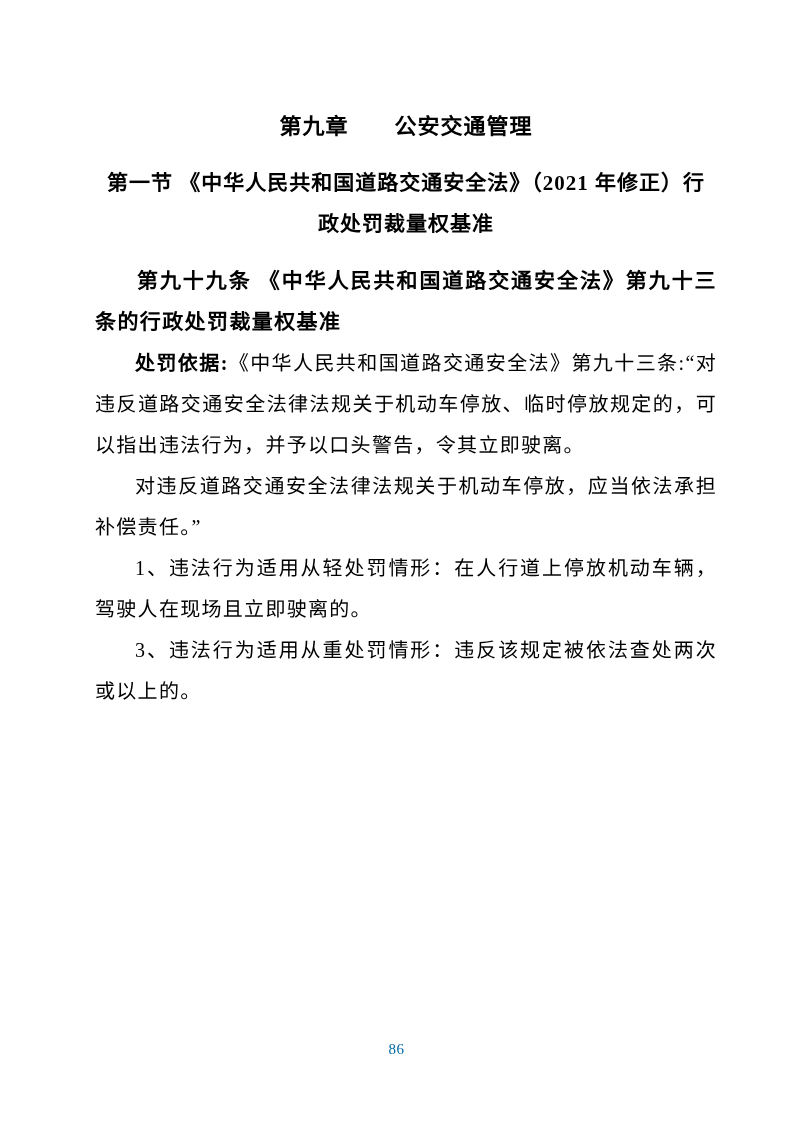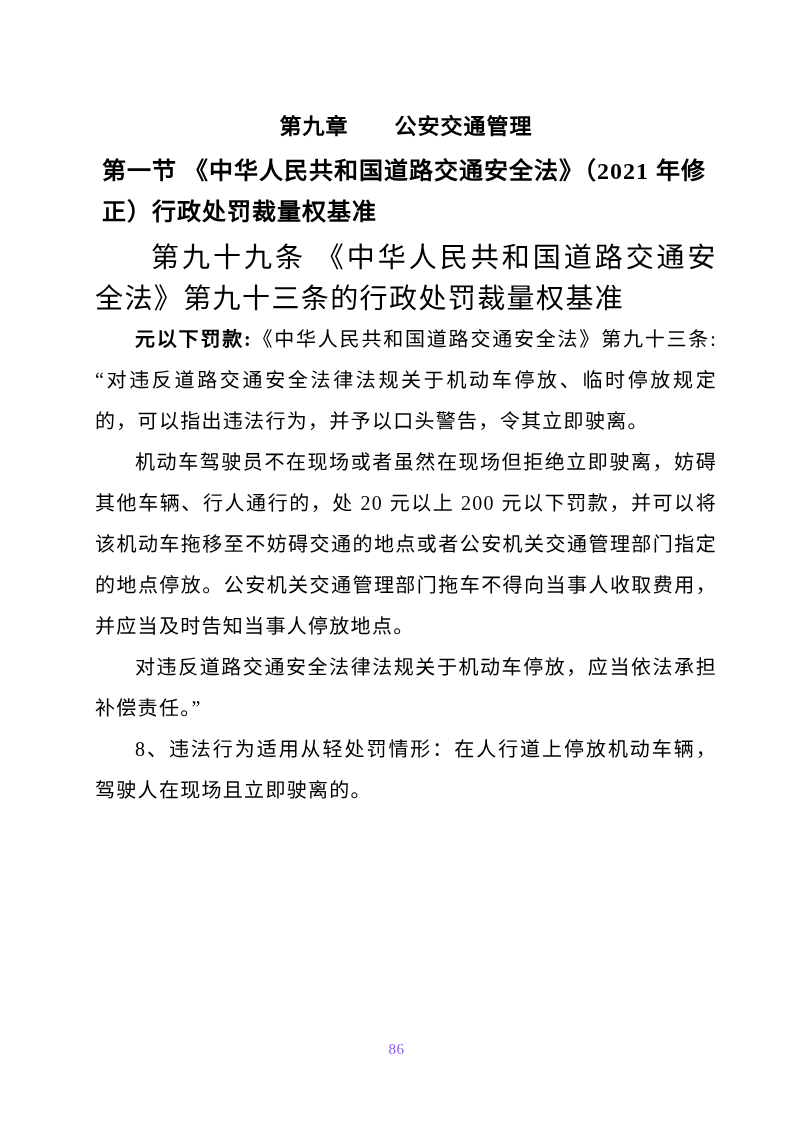--- a/index.html
+++ b/index.html
@@ -27,31 +27,31 @@
     padding: 0;
   }
   .chapter-title {
     font-size: 22px;
     font-weight: bold;
     text-align: center;
     letter-spacing: 1px;
     line-height: 41px;
   }
   .section-title {
-    font-size: 24px;
+    font-size: 21px;
     font-weight: bold;
-    text-align: left;
+    text-align: center;
     letter-spacing: 1px;
     line-height: 41px;
     max-width: 608px;
-    margin: 4px auto;
+    margin: 16px auto;
   }
   .article-heading {
-    font-size: 28px;
-    font-weight: normal;
+    font-size: 21px;
+    font-weight: bold;
     text-align: justify;
     text-indent: 2em;
     letter-spacing: 1.4px;
     line-height: 41px;
   }
   .para {
     font-size: 20px;
     text-align: justify;
     text-indent: 2em;
     letter-spacing: 1.3px;
@@ -60,43 +60,43 @@
   .bold {
     font-weight: bold;
   }
   .page-number {
     position: absolute;
     bottom: 64px;
     left: 0;
     width: 100%;
     text-align: center;
     font-size: 15px;
-    color: #8b5cf6;
+    color: #0369a1;
     letter-spacing: 0.5px;
   }
 </style>
 </head>
 <body>
 
 <div class="page">
   <div class="content">
 
     <h1 class="chapter-title">第九章　　公安交通管理</h1>
 
     <h2 class="section-title">第一节 《中华人民共和国道路交通安全法》（2021 年修正）行政处罚裁量权基准</h2>
 
     <p class="article-heading">第九十九条 《中华人民共和国道路交通安全法》第九十三条的行政处罚裁量权基准</p>
 
-    <p class="para"><span class="bold">元以下罚款:</span><span>《中华人民共和国道路交通安全法》第九十三条:“对违反道路交通安全法律法规关于机动车停放、临时停放规定的，可以指出违法行为，并予以口头警告，令其立即驶离。</span></p>
+    <p class="para"><span class="bold">处罚依据:</span><span>《中华人民共和国道路交通安全法》第九十三条:“对违反道路交通安全法律法规关于机动车停放、临时停放规定的，可以指出违法行为，并予以口头警告，令其立即驶离。</span></p>
 
-    <p class="para">机动车驾驶员不在现场或者虽然在现场但拒绝立即驶离，妨碍其他车辆、行人通行的，处 20 元以上 200 元以下罚款，并可以将该机动车拖移至不妨碍交通的地点或者公安机关交通管理部门指定的地点停放。公安机关交通管理部门拖车不得向当事人收取费用，并应当及时告知当事人停放地点。</p>
 
     <p class="para">对违反道路交通安全法律法规关于机动车停放，应当依法承担补偿责任。”</p>
 
 
-    <p class="para">8、违法行为适用从轻处罚情形：在人行道上停放机动车辆，驾驶人在现场且立即驶离的。</p>
+    <p class="para">1、违法行为适用从轻处罚情形：在人行道上停放机动车辆，驾驶人在现场且立即驶离的。</p>
 
 
+    <p class="para">3、违法行为适用从重处罚情形：违反该规定被依法查处两次或以上的。</p>
 
   </div>
 
   <div class="page-number">86</div>
 </div>
 
 </body></html>

